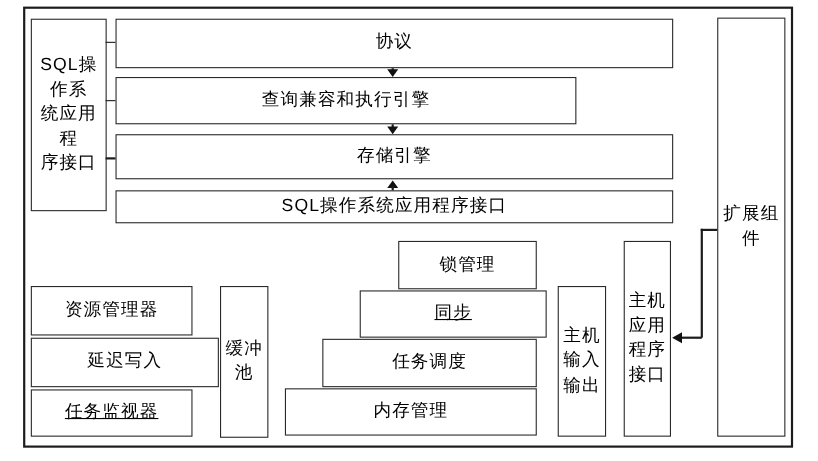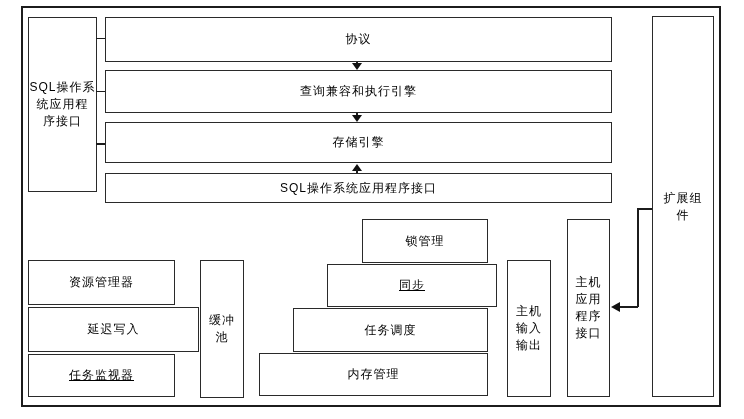--- a/index.html
+++ b/index.html
@@ -5,21 +5,21 @@
   html,body{margin:0;padding:0;background:#ffffff;}
   #stage{
     position:relative;width:744px;height:419px;background:#ffffff;
     font-family:"Liberation Sans","DejaVu Sans",sans-serif;
     color:#000;overflow:hidden;
   }
   .box{
     position:absolute;box-sizing:border-box;
     border:1.4px solid #2a2a2a;background:#ffffff;
     display:flex;align-items:center;justify-content:center;
-    text-align:center;font-size:12px;line-height:1.4;
+    text-align:center;font-size:16px;line-height:1.4;
     letter-spacing:1px;white-space:pre-line;
   }
   .frame{
     position:absolute;box-sizing:border-box;
     border:2px solid #1c1c1c;background:transparent;
   }
   .line{position:absolute;background:#1c1c1c;}
   .tri{position:absolute;width:0;height:0;}
   .tri-down{border-left:5px solid transparent;border-right:5px solid transparent;border-top:7px solid #111;}
   .tri-up{border-left:5px solid transparent;border-right:5px solid transparent;border-bottom:7px solid #111;}
@@ -39,21 +39,21 @@
 
   <div class="box" style="left:28px;top:17px;width:69px;height:175px;">SQL操作系
 统应用程
 序接口</div>
 
   <div class="line" style="left:96px;top:37.5px;width:10px;height:1.5px;"></div>
   <div class="line" style="left:96px;top:90.5px;width:10px;height:1.5px;"></div>
   <div class="line" style="left:96px;top:143px;width:10px;height:1.5px;"></div>
 
   <div class="box" style="left:105px;top:17px;width:507px;height:45px;">协议</div>
-  <div class="box" style="left:105px;top:70px;width:507px;height:43px;">查询兼容和执行引擎</div>
+  <div class="box" style="left:105px;top:70px;width:419px;height:43px;">查询兼容和执行引擎</div>
   <div class="box" style="left:105px;top:122px;width:507px;height:41px;">存储引擎</div>
   <div class="box" style="left:105px;top:173px;width:507px;height:30px;">SQL操作系统应用程序接口</div>
 
   <div>
     <div class="line" style="left:356.3px;top:62px;width:1.5px;height:3px;"></div>
     <div class="tri tri-down" style="left:352px;top:63px;"></div>
   </div>
   <div>
     <div class="line" style="left:356.3px;top:113px;width:1.5px;height:4px;"></div>
     <div class="tri tri-down" style="left:352px;top:115px;"></div>

